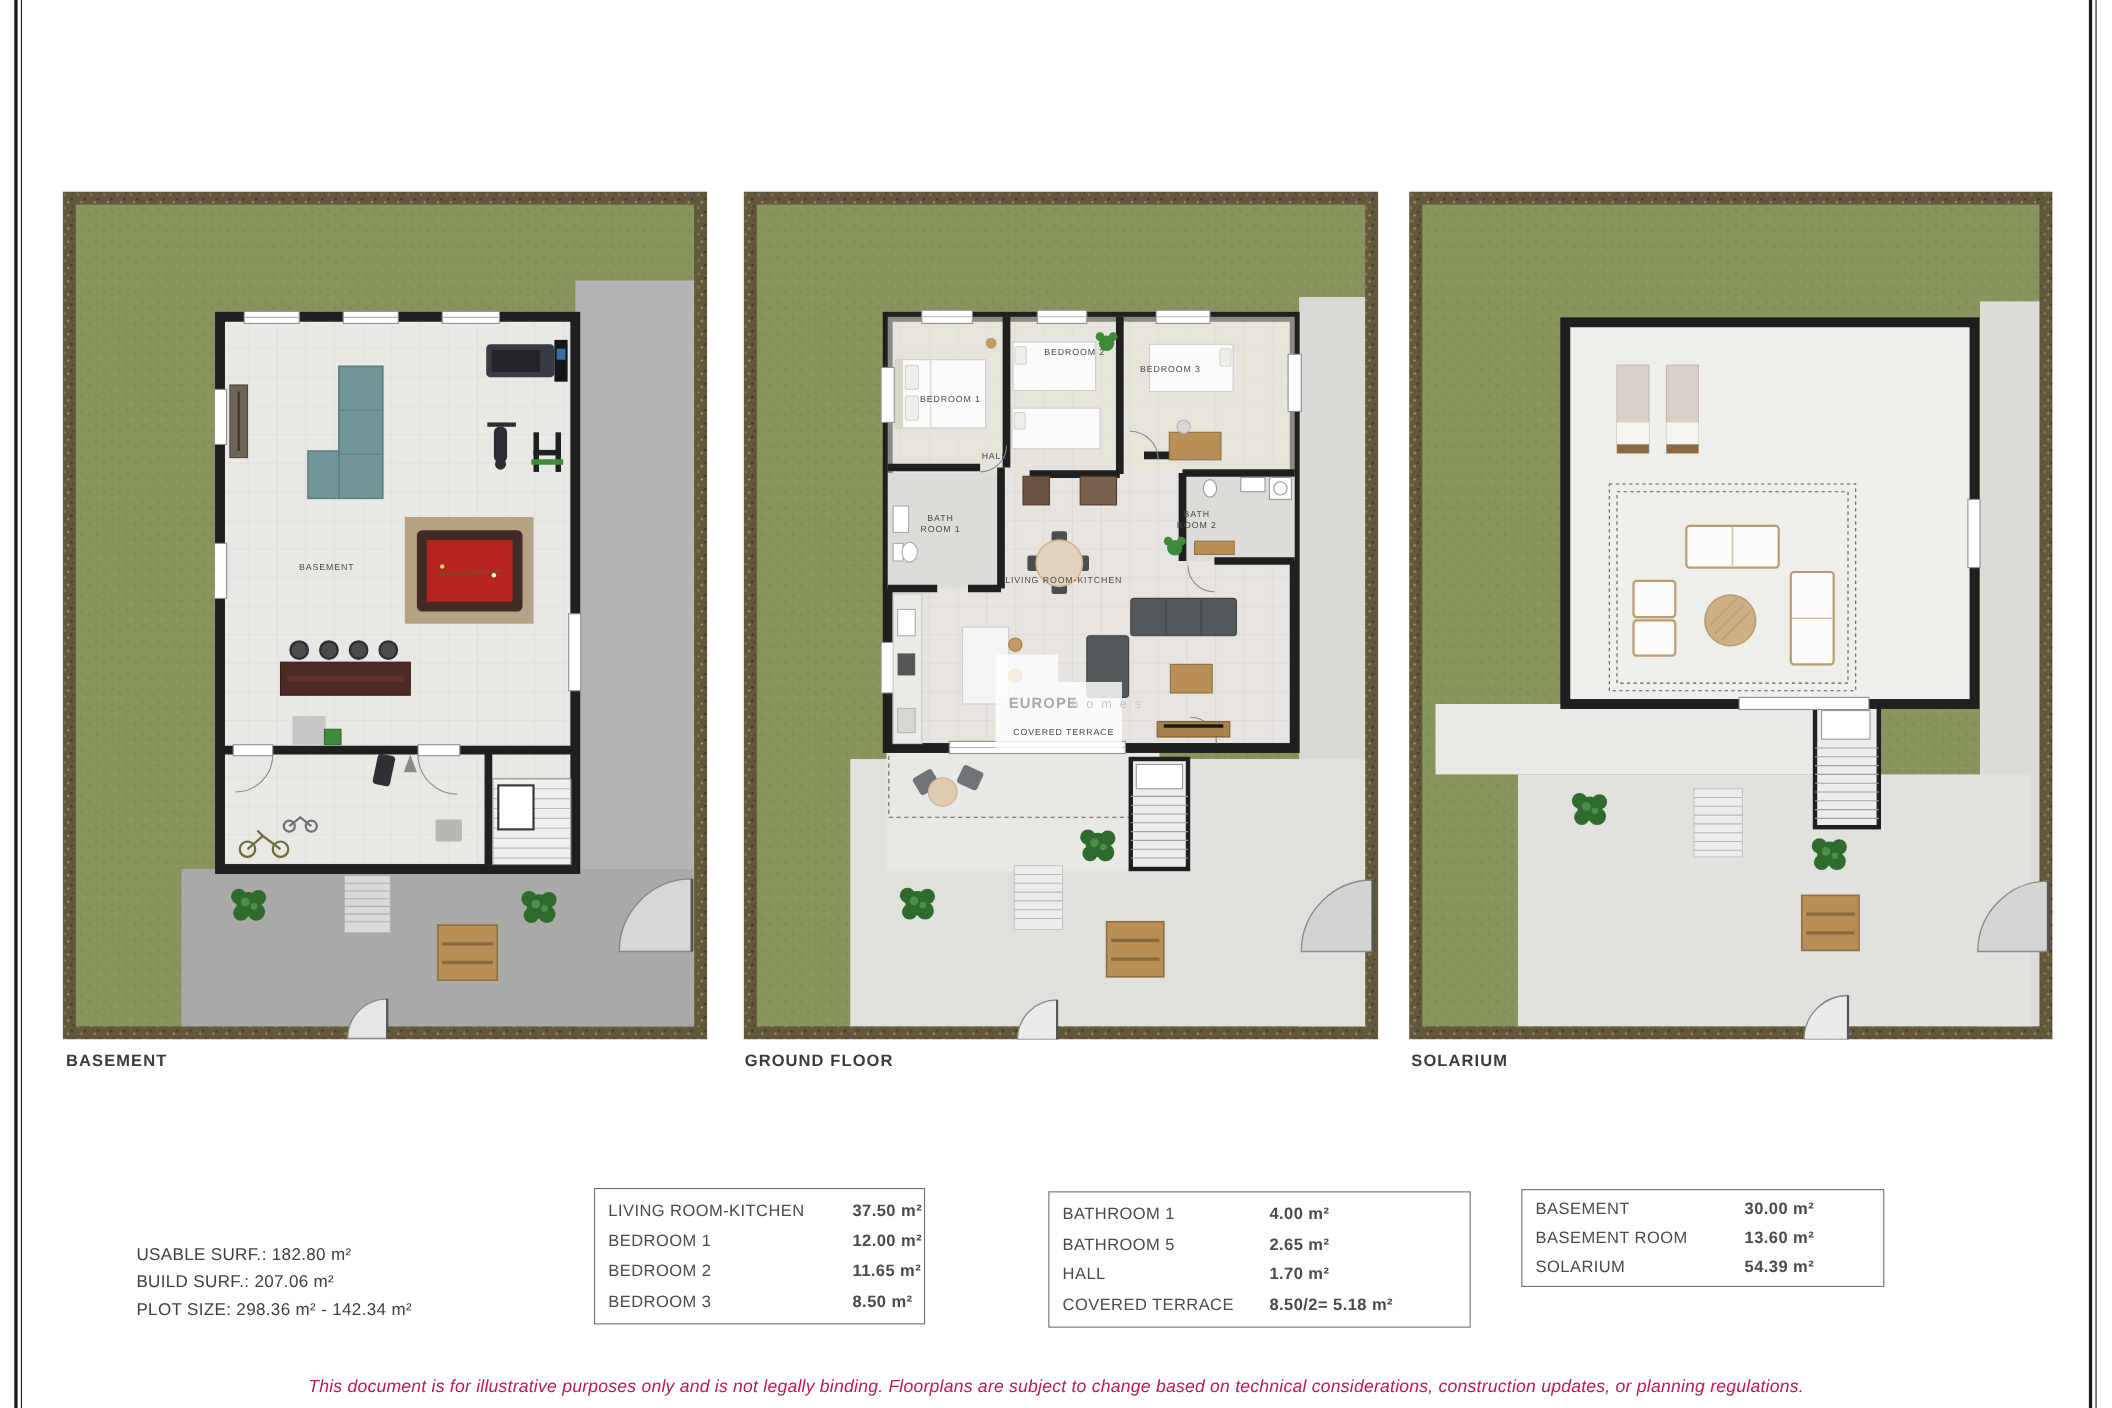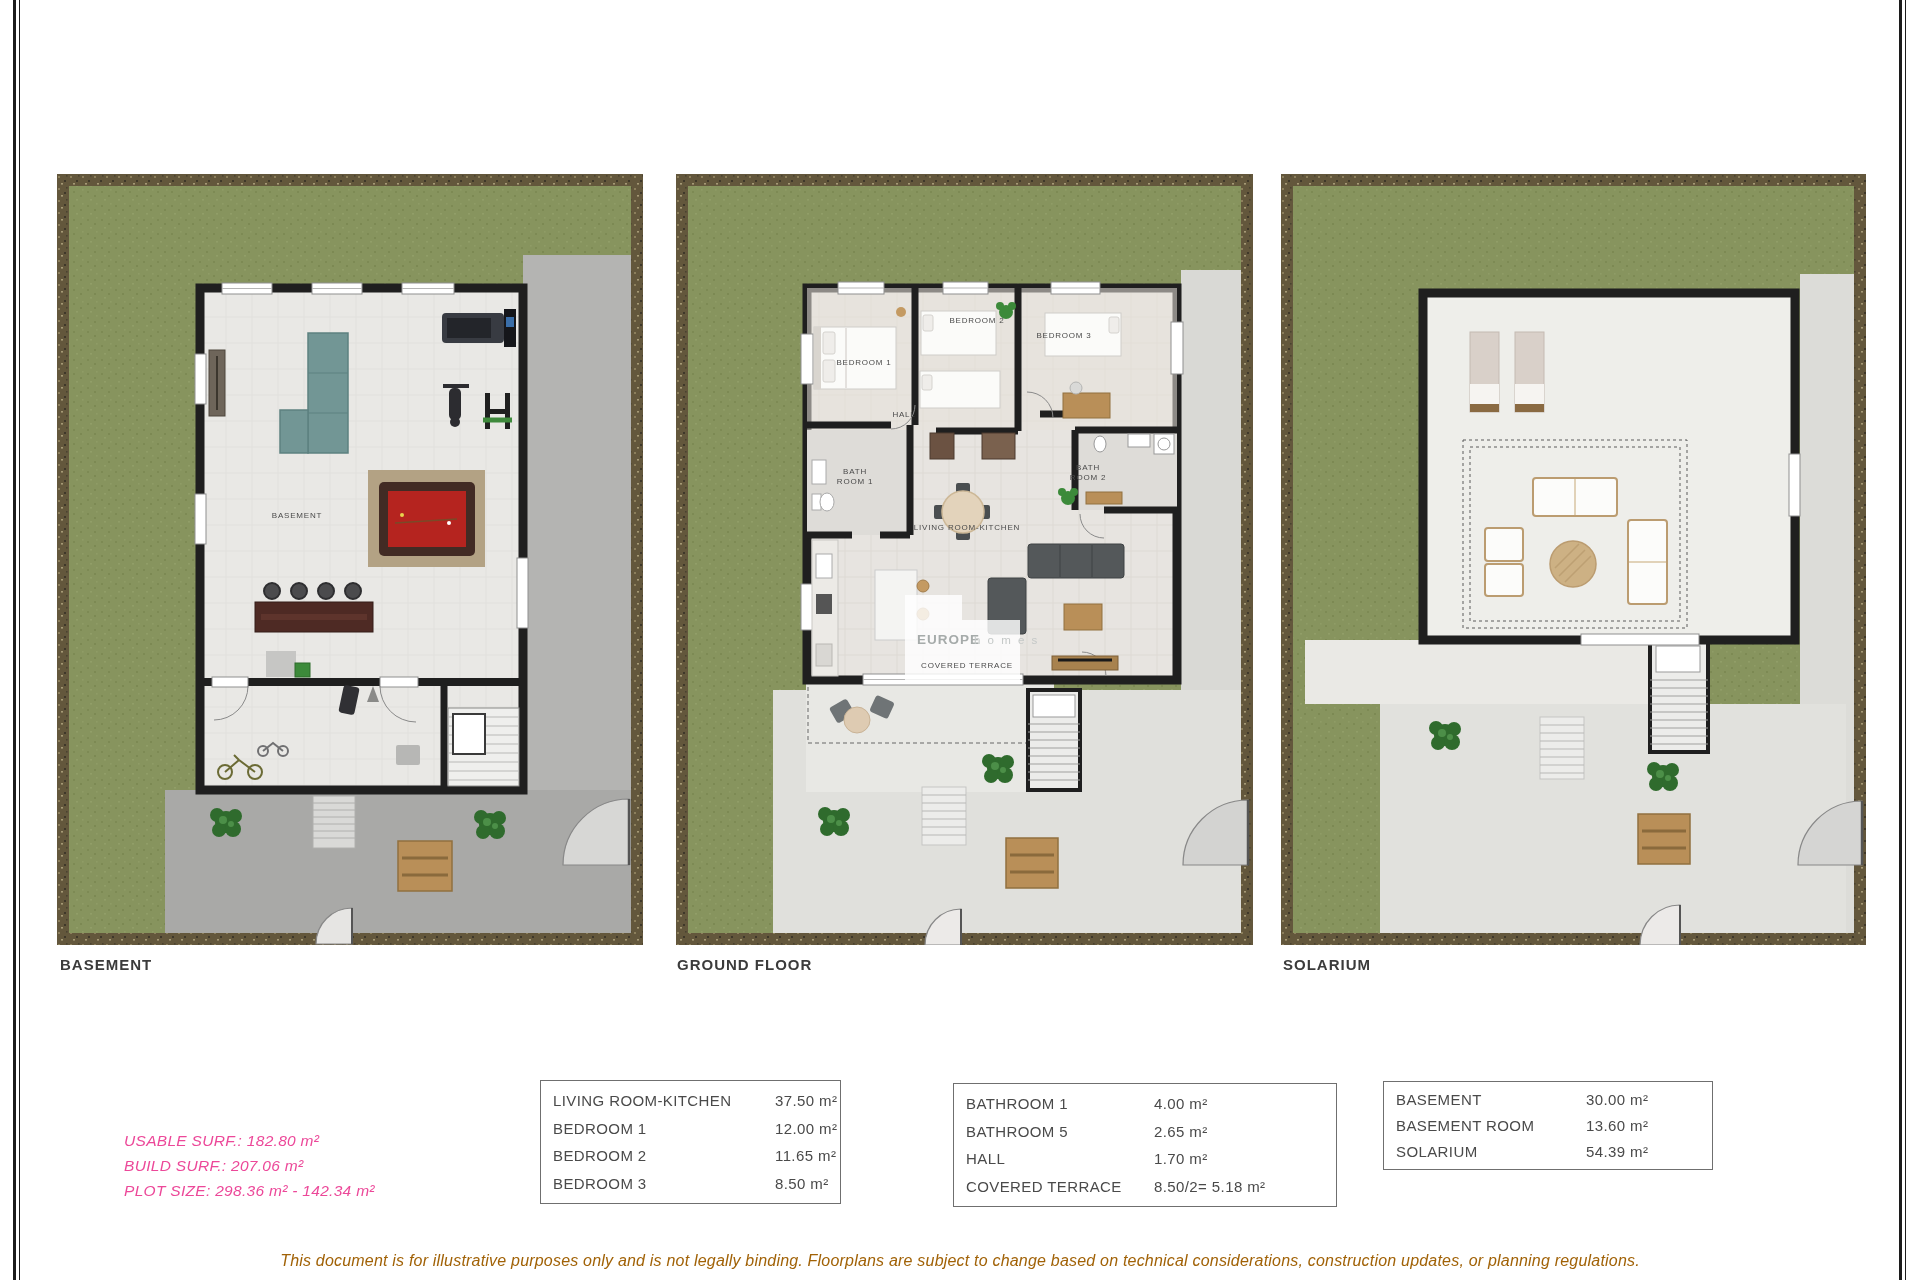--- a/index.html
+++ b/index.html
@@ -1,29 +1,29 @@
 <!DOCTYPE html>
 <html><head>
 <meta charset="utf-8">
 <style>
   html,body{margin:0;padding:0;background:#fff;}
   .page{position:relative;width:1920px;height:1280px;background:#ffffff;overflow:hidden;
         font-family:"Liberation Sans",sans-serif;}
   .frame-line{position:absolute;top:0;height:100%;background:#1c1c1c;}
   .plan{position:absolute;}
   .caption{position:absolute;font-size:15px;font-weight:600;color:#3b3b3b;letter-spacing:1px;}
-  .summary{position:absolute;left:124px;top:1128px;font-size:15.5px;color:#ec4899;
-           letter-spacing:.3px;line-height:25px;font-style:italic;}
+  .summary{position:absolute;left:124px;top:1128px;font-size:15.5px;color:#404040;
+           letter-spacing:.3px;line-height:25px;}
   .ftable{position:absolute;border:1.6px solid #6f6f6f;background:#fff;display:flex;
           flex-direction:column;justify-content:space-evenly;box-sizing:border-box;}
   .trow{display:flex;align-items:center;padding:0 12px;font-size:15px;color:#4a4a4a;letter-spacing:.4px;}
   .tname{display:inline-block;flex:none;}
-  .tval{flex:none;}
+  .tval{flex:none;font-weight:bold;}
   .disclaimer{position:absolute;left:0;top:1252px;width:100%;text-align:center;font-style:italic;
-              font-size:16px;color:#a16207;letter-spacing:.2px;}
+              font-size:16px;color:#be185d;letter-spacing:.2px;}
   svg text{font-family:"Liberation Sans",sans-serif;}
   .roomlbl{fill:#4a4a4a;font-size:8px;letter-spacing:.8px;}
   .win{fill:#ffffff;stroke:#8f8f8f;stroke-width:1;}
   .arc{fill:none;stroke:#8a8a8a;stroke-width:1;}
 </style>
 </head>
 <body>
 
 <div class="page">
 

